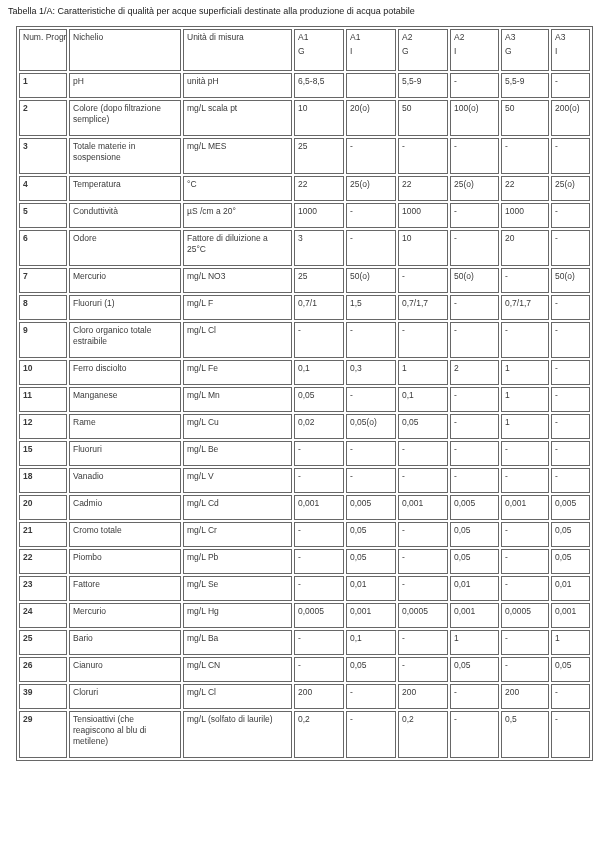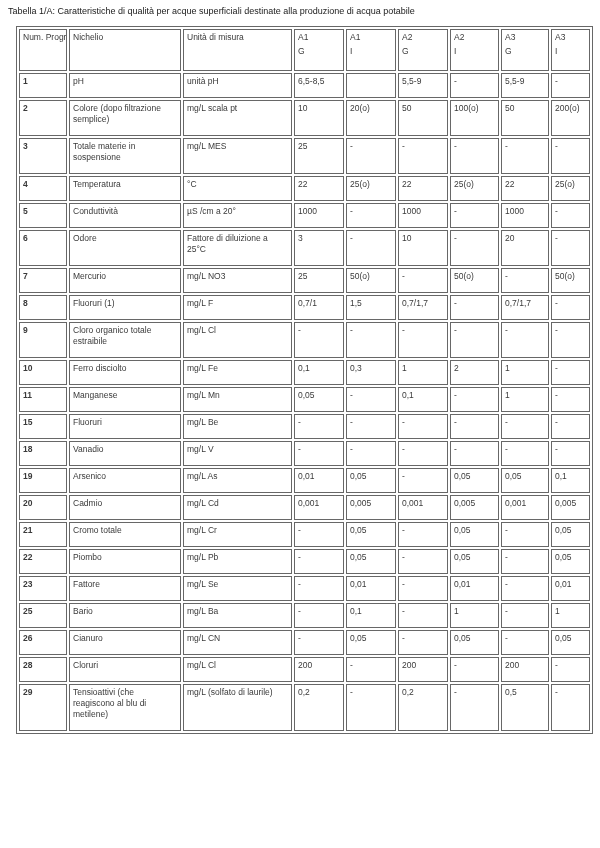--- a/index.html
+++ b/index.html
@@ -236,20 +236,31 @@
           <td>Manganese</td>
           <td>mg/L Mn</td>
           <td>0,05</td>
           <td>-</td>
           <td>0,1</td>
           <td>-</td>
           <td>1</td>
           <td>-</td>
         </tr>
         <tr>
+          <td class="num">12</td>
+          <td>Rame</td>
+          <td>mg/L Cu</td>
+          <td>0,02</td>
+          <td>0,05(o)</td>
+          <td>0,05</td>
+          <td>-</td>
+          <td>1</td>
+          <td>-</td>
+        </tr>
+        <tr>
           <td class="num">15</td>
           <td>Fluoruri</td>
           <td>mg/L Be</td>
           <td>-</td>
           <td>-</td>
           <td>-</td>
           <td>-</td>
           <td>-</td>
           <td>-</td>
         </tr>
@@ -258,31 +269,20 @@
           <td>Vanadio</td>
           <td>mg/L V</td>
           <td>-</td>
           <td>-</td>
           <td>-</td>
           <td>-</td>
           <td>-</td>
           <td>-</td>
         </tr>
         <tr>
-          <td class="num">19</td>
-          <td>Arsenico</td>
-          <td>mg/L As</td>
-          <td>0,01</td>
-          <td>0,05</td>
-          <td>-</td>
-          <td>0,05</td>
-          <td>0,05</td>
-          <td>0,1</td>
-        </tr>
-        <tr>
           <td class="num">20</td>
           <td>Cadmio</td>
           <td>mg/L Cd</td>
           <td>0,001</td>
           <td>0,005</td>
           <td>0,001</td>
           <td>0,005</td>
           <td>0,001</td>
           <td>0,005</td>
         </tr>
@@ -313,20 +313,31 @@
           <td>Fattore</td>
           <td>mg/L Se</td>
           <td>-</td>
           <td>0,01</td>
           <td>-</td>
           <td>0,01</td>
           <td>-</td>
           <td>0,01</td>
         </tr>
         <tr>
+          <td class="num">24</td>
+          <td>Mercurio</td>
+          <td>mg/L Hg</td>
+          <td>0,0005</td>
+          <td>0,001</td>
+          <td>0,0005</td>
+          <td>0,001</td>
+          <td>0,0005</td>
+          <td>0,001</td>
+        </tr>
+        <tr>
           <td class="num">25</td>
           <td>Bario</td>
           <td>mg/L Ba</td>
           <td>-</td>
           <td>0,1</td>
           <td>-</td>
           <td>1</td>
           <td>-</td>
           <td>1</td>
         </tr>
@@ -335,21 +346,21 @@
           <td>Cianuro</td>
           <td>mg/L CN</td>
           <td>-</td>
           <td>0,05</td>
           <td>-</td>
           <td>0,05</td>
           <td>-</td>
           <td>0,05</td>
         </tr>
         <tr>
-          <td class="num">28</td>
+          <td class="num">39</td>
           <td>Cloruri</td>
           <td>mg/L Cl</td>
           <td>200</td>
           <td>-</td>
           <td>200</td>
           <td>-</td>
           <td>200</td>
           <td>-</td>
         </tr>
         <tr>

